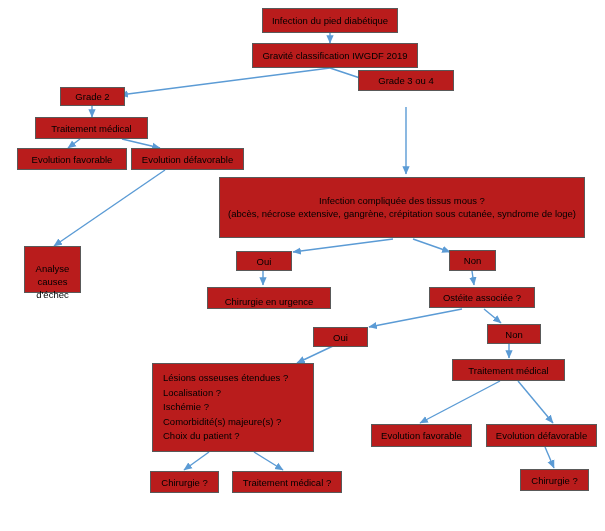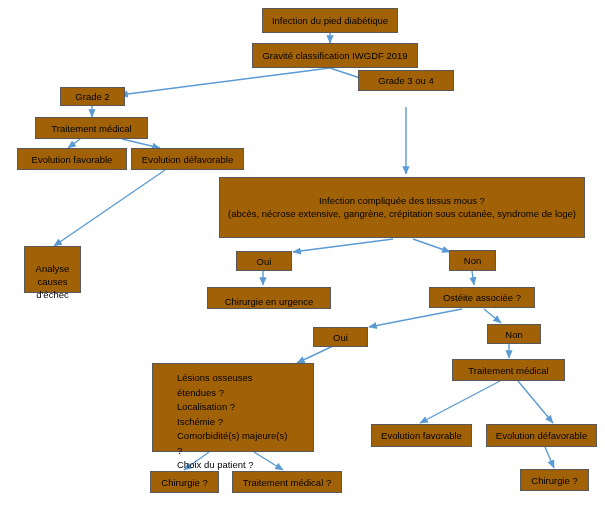--- a/index.html
+++ b/index.html
@@ -20,41 +20,41 @@
     left: 0;
     top: 0;
     width: 605px;
     height: 531px;
     pointer-events: none;
   }
   .node {
     position: absolute;
     box-sizing: border-box;
     border: 1px solid #595959;
-    background: #a16207;
+    background: #b91c1c;
     color: #000000;
     font-size: 9.5px;
     line-height: 13px;
     display: flex;
     align-items: center;
     justify-content: center;
     text-align: center;
     padding: 0 4px;
     white-space: nowrap;
   }
   .node.multiline {
     white-space: normal;
     display: block;
     padding: 5px 8px;
     text-align: center;
   }
   .node.listbox {
     white-space: normal;
     display: block;
-    padding: 7px 24px;
+    padding: 7px 10px;
     text-align: left;
     line-height: 14.5px;
   }
   .node .line { display: block; }
 </style>
 </head>
 <body>
 
 <div id="canvas">
 

